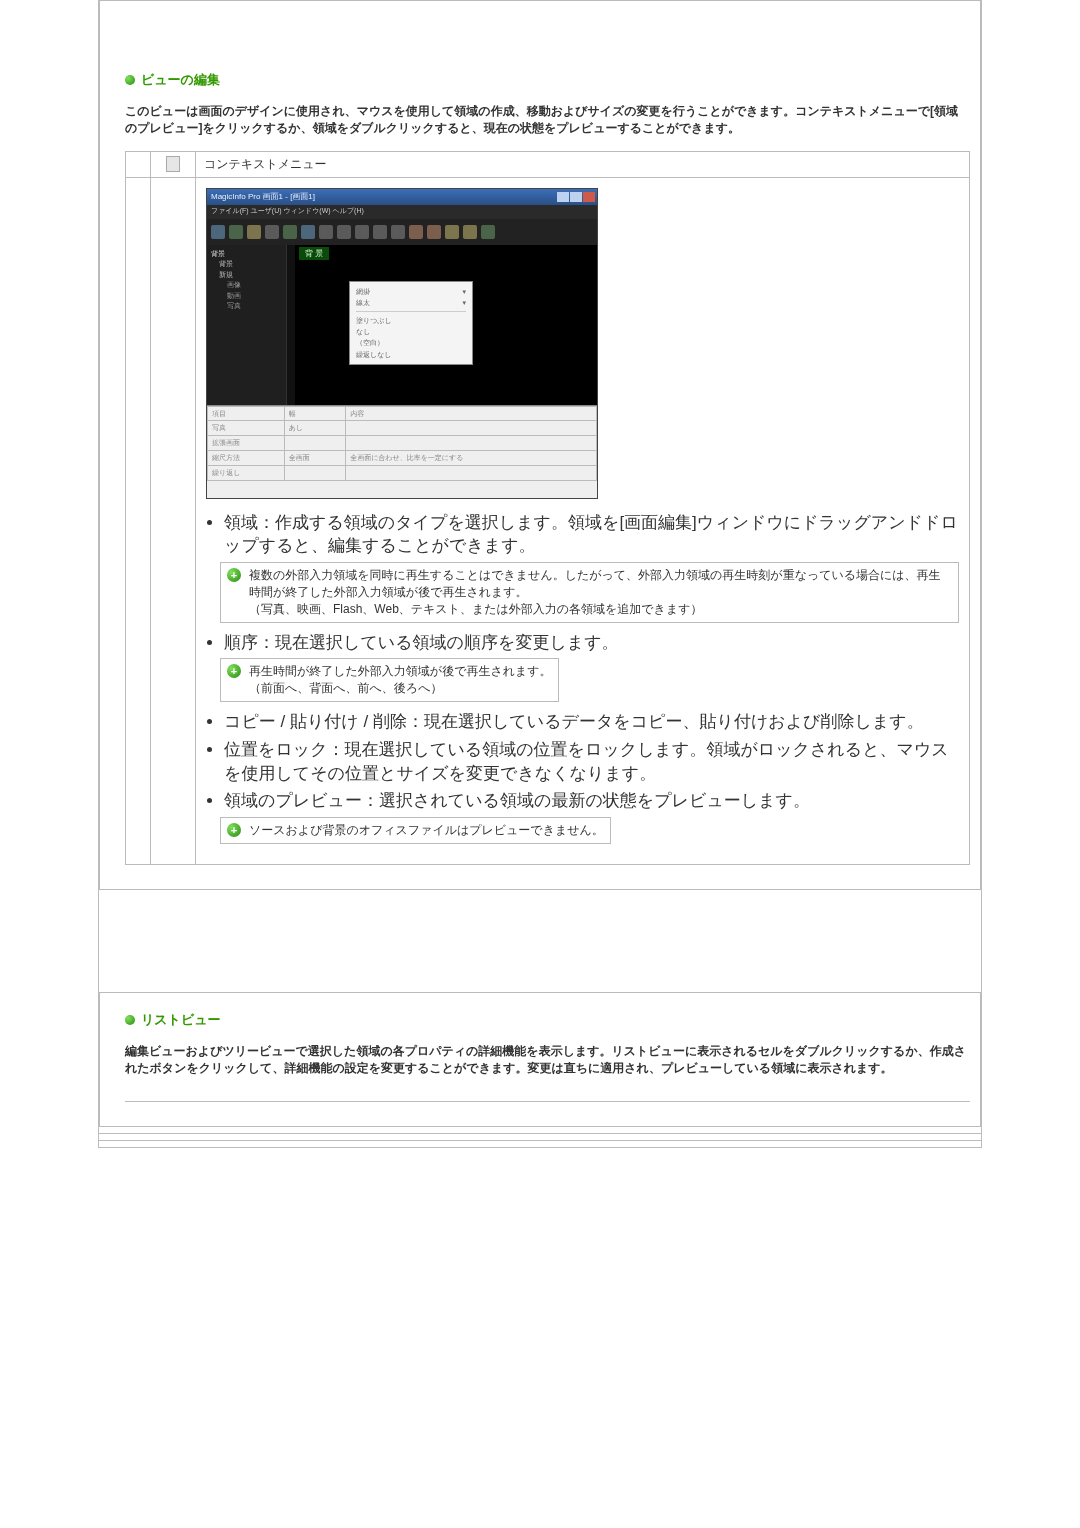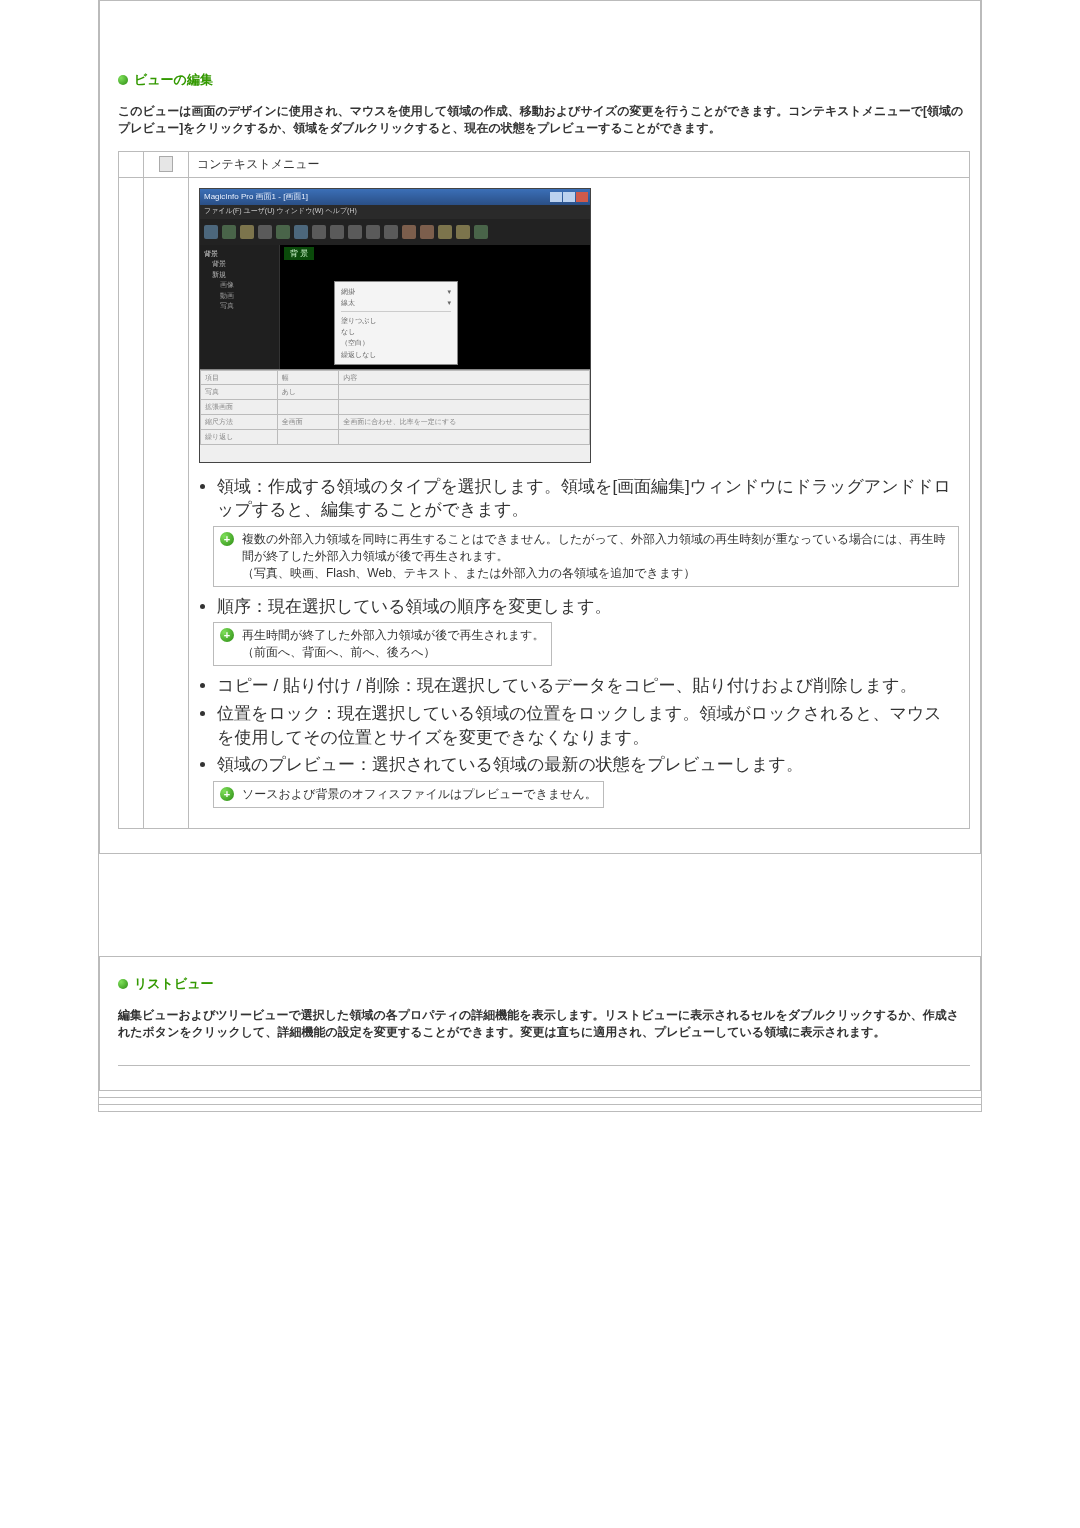--- a/index.html
+++ b/index.html
@@ -25,20 +25,21 @@
     margin: 0 98px 0 98px;
     padding: 0;
   }
   .section-outer {
     border: 1px solid #bbb;
     margin: 0 0 6px 0;
     padding: 0;
   }
   .section-inner {
     padding: 14px 10px 24px 18px;
+    margin-left: 7px;
   }
   .heading {
     color: #339900;
     font-weight: bold;
     font-size: 13px;
     margin: 4px 0 14px 0;
   }
   .heading::before {
     content: "";
     display: inline-block;
@@ -147,22 +148,23 @@
     opacity: .55;
   }
   .tb-ico.b { background: #6fa0c7; }
   .tb-ico.y { background: #c7b86f; }
   .tb-ico.g { background: #6a9a6a; }
   .tb-ico.o { background: #c78f6f; }
   .tb-ico.gr { background: #888; }
 
   .app-body {
     display: flex;
-    height: 124px;
+    height: 160px;
     background: #111;
+    gap: 8px;
   }
   .app-tree {
     width: 80px;
     background: #1f1f1f;
     color: #cfcfcf;
     font-size: 7px;
     padding: 4px 4px;
     line-height: 1.5;
     box-sizing: border-box;
     border-right: 1px solid #333;

